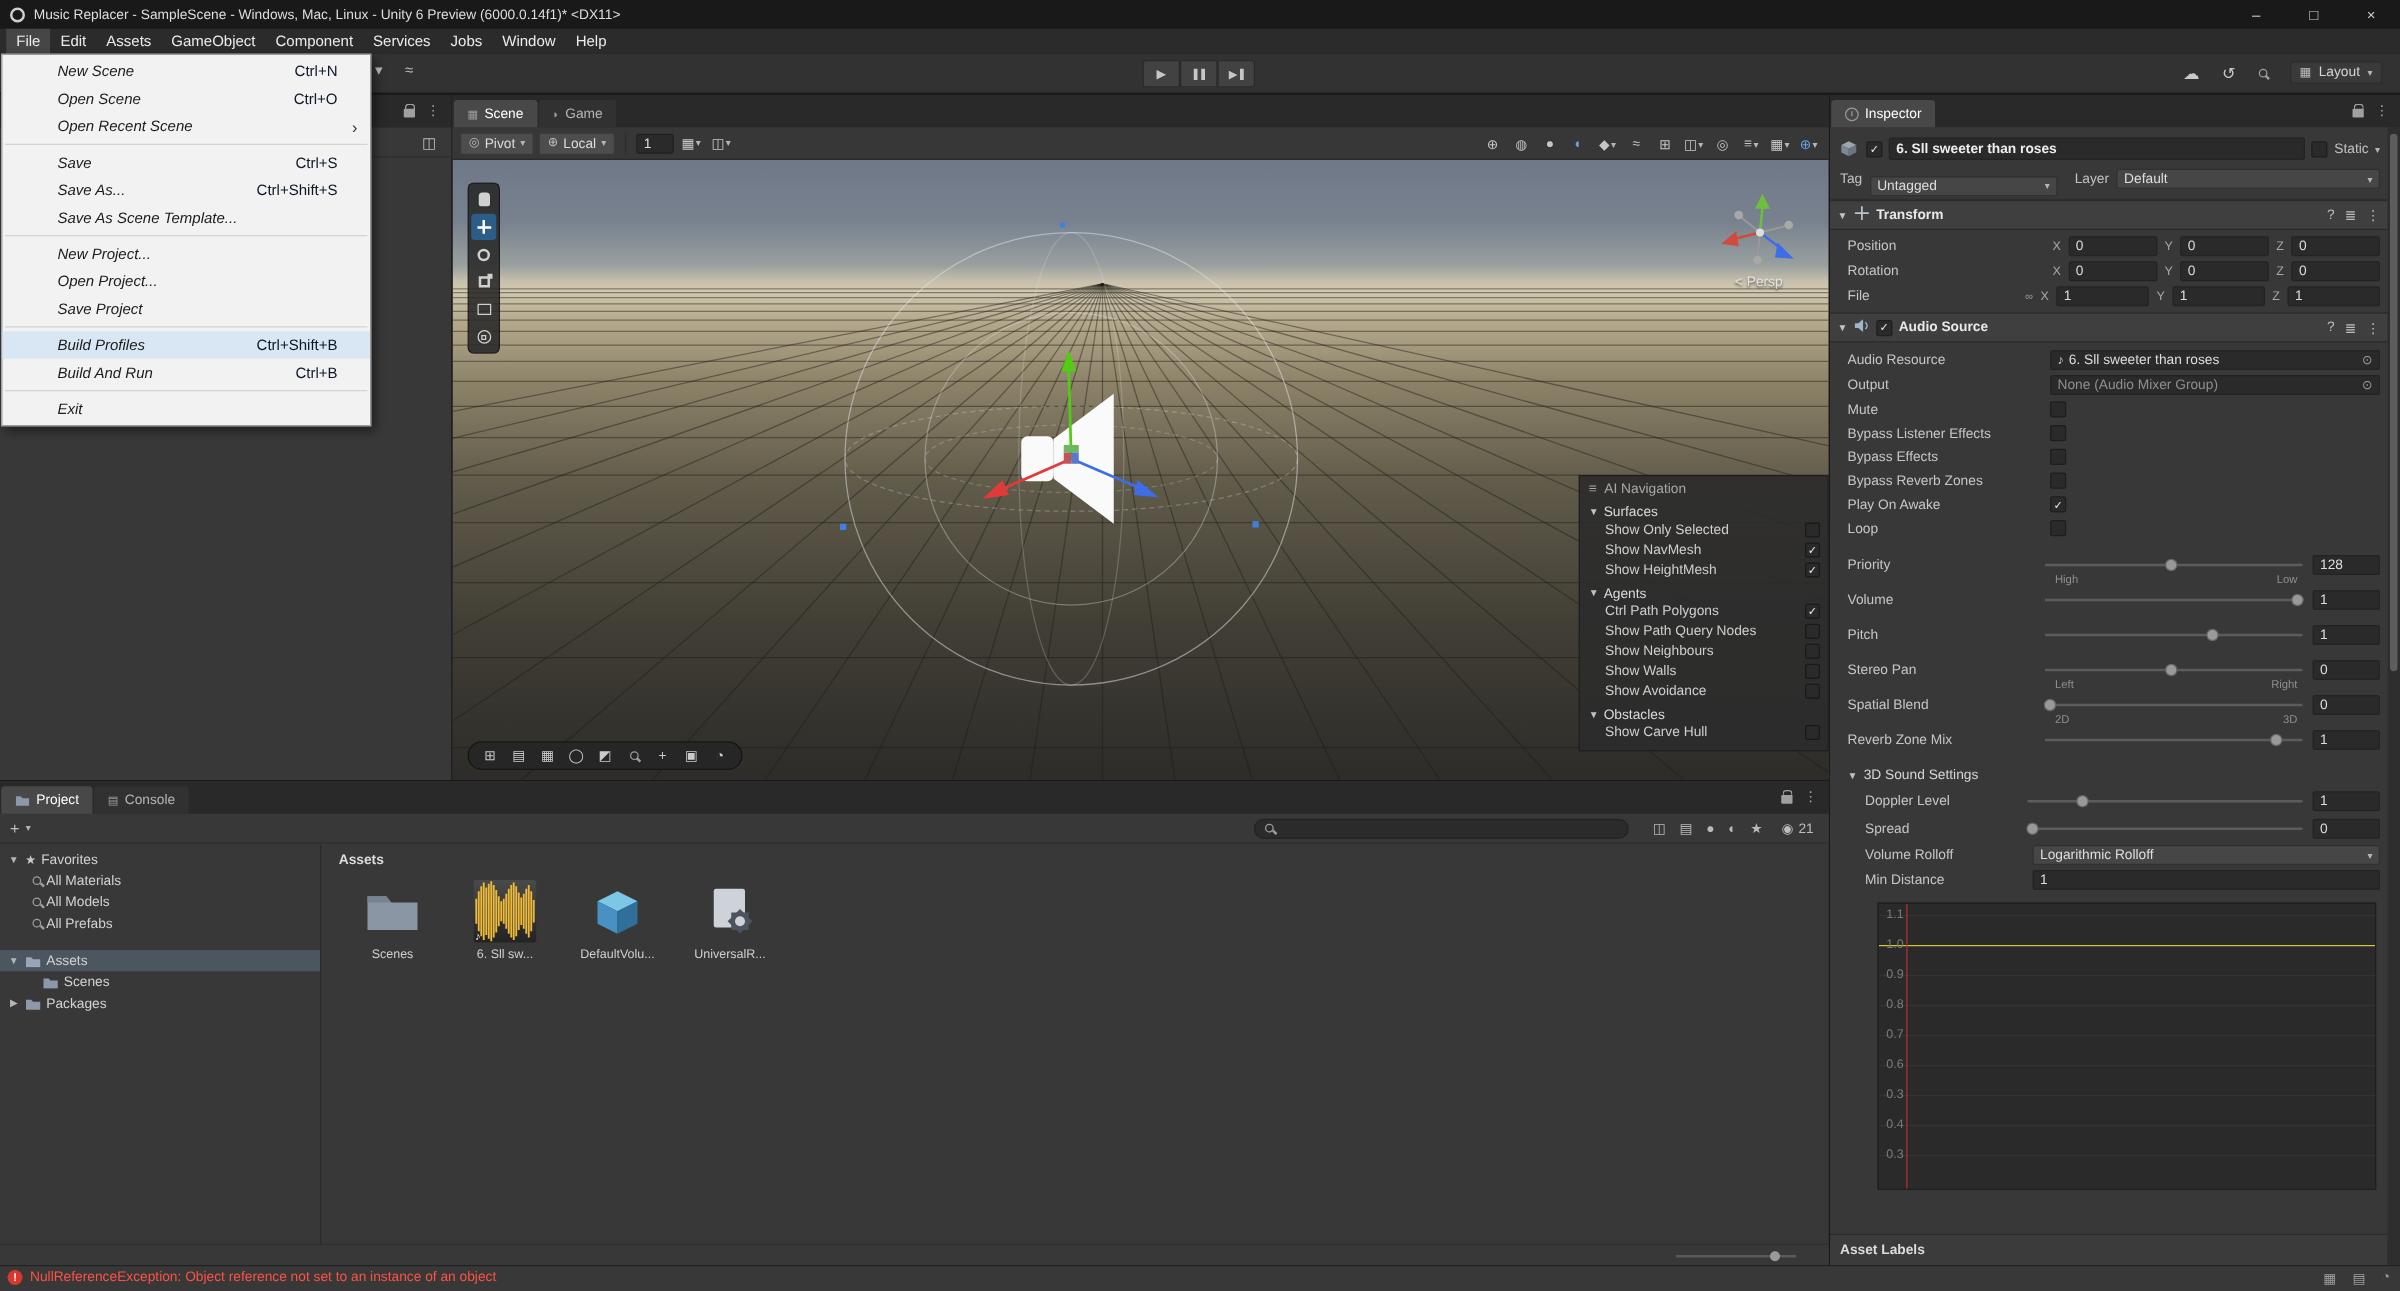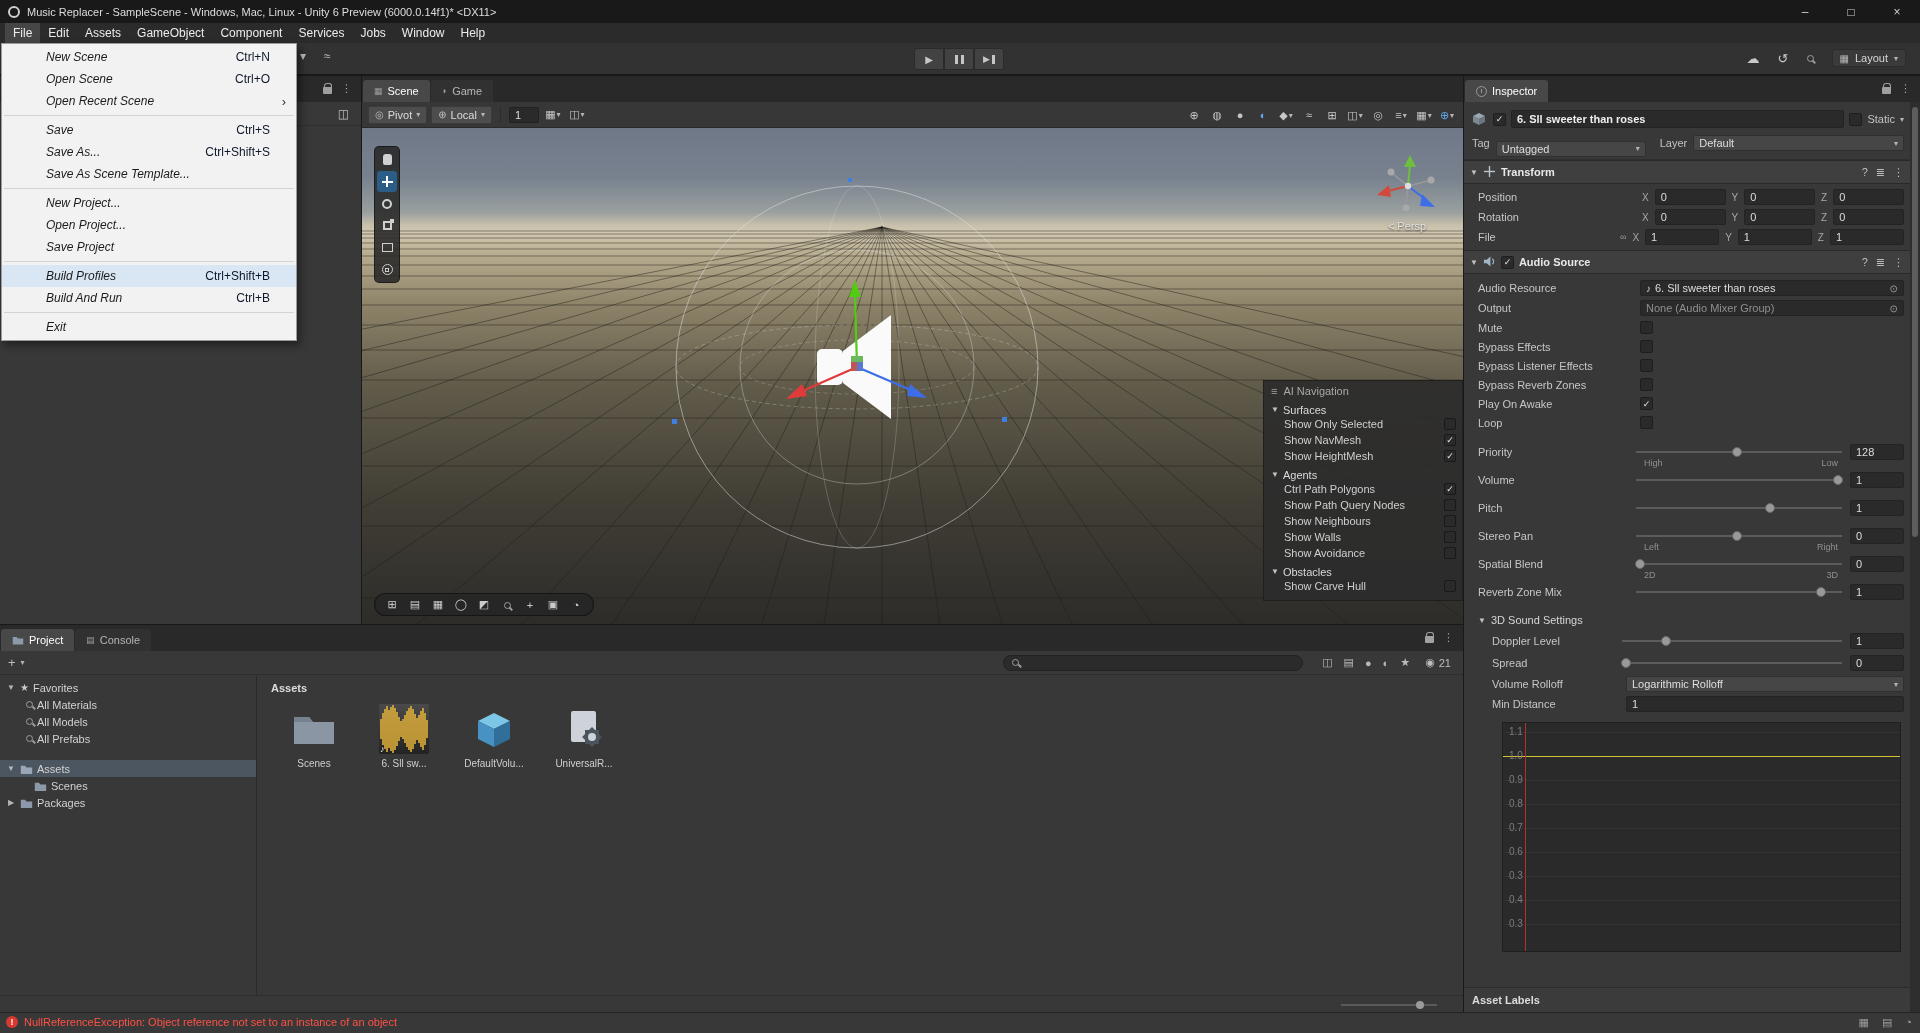--- a/index.html
+++ b/index.html
@@ -815,27 +815,27 @@
             <span class="pickic">⊙</span>
           </div>
         </div>
         <div class="prow t">
           <span class="plabel">Mute</span>
           <span class="cb">
               <span></span>
             </span>
         </div>
         <div class="prow t">
-          <span class="plabel">Bypass Effects</span>
+          <span class="plabel">Bypass Listener Effects</span>
           <span class="cb">
               <span></span>
             </span>
         </div>
         <div class="prow t">
-          <span class="plabel">Bypass Listener Effects</span>
+          <span class="plabel">Bypass Effects</span>
           <span class="cb">
               <span></span>
             </span>
         </div>
         <div class="prow t">
           <span class="plabel">Bypass Reverb Zones</span>
           <span class="cb">
               <span></span>
             </span>
         </div>

